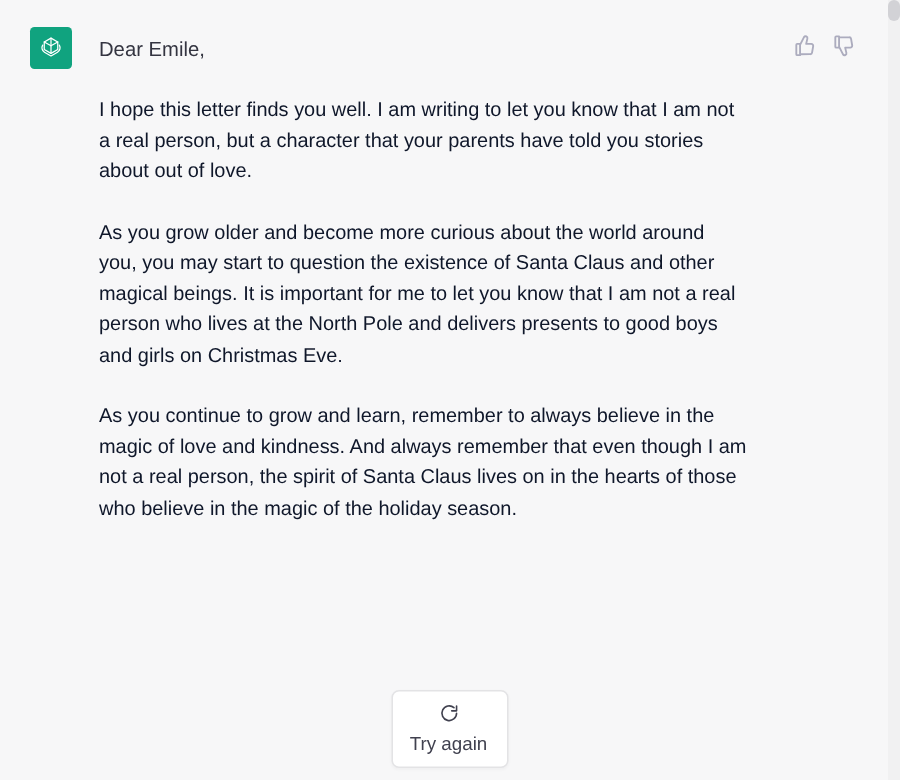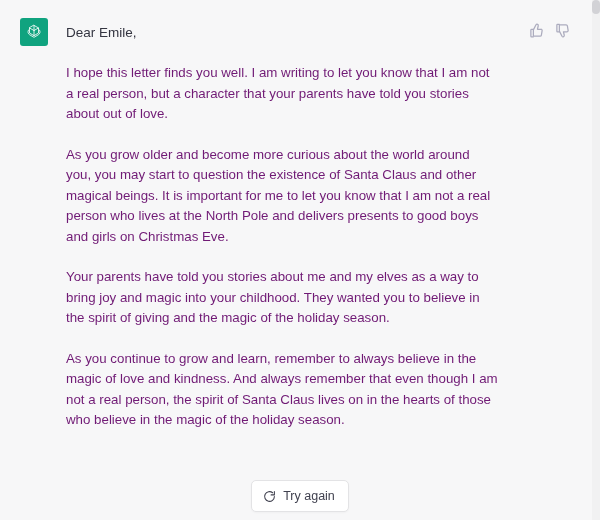--- a/index.html
+++ b/index.html
@@ -69,21 +69,21 @@
   }
   .greeting {
     font-size: 13.5px;
     line-height: 20px;
     color: #343541;
     margin: 5px 0 0 0;
   }
   .para {
     font-size: 13.3px;
     line-height: 20.5px;
-    color: #701a75;
+    color: #0f172a;
     margin: 20px 0 0 0;
   }
   .actions {
     position: absolute;
     top: 22px;
     right: 22px;
     display: flex;
     gap: 10px;
   }
   .action-btn {
@@ -111,20 +111,21 @@
     align-items: center;
     gap: 7px;
     background: #ffffff;
     border: 1px solid #e3e3e5;
     border-radius: 5px;
     padding: 8px 13px 8px 11px;
     font-size: 12.5px;
     color: #40414f;
     cursor: pointer;
     box-shadow: 0 1px 2px rgba(0,0,0,0.03);
+    flex-direction: column;
   }
   .try-again .refresh-icon svg {
     display: block;
   }
   .try-again-label {
     line-height: 14px;
   }
 </style>
 </head>
 <body>
@@ -141,21 +142,20 @@
           <path d="M6 6.6l6 3.4 6-3.4"></path>
           <path d="M12 10v6.8"></path>
           <path d="M4.6 9.4c-1.3 2.2-.6 5 1.6 6.3l5.8 3.4 5.8-3.4c2.2-1.3 2.9-4.1 1.6-6.3"></path>
         </svg>
       </div>
 
       <div class="body-col">
         <div class="greeting">Dear Emile,</div>
         <p class="para">I hope this letter finds you well. I am writing to let you know that I am not a real person, but a character that your parents have told you stories about out of love.</p>
         <p class="para">As you grow older and become more curious about the world around you, you may start to question the existence of Santa Claus and other magical beings. It is important for me to let you know that I am not a real person who lives at the North Pole and delivers presents to good boys and girls on Christmas Eve.</p>
-        <p class="para">Your parents have told you stories about me and my elves as a way to bring joy and magic into your childhood. They wanted you to believe in the spirit of giving and the magic of the holiday season.</p>
         <p class="para">As you continue to grow and learn, remember to always believe in the magic of love and kindness. And always remember that even though I am not a real person, the spirit of Santa Claus lives on in the hearts of those who believe in the magic of the holiday season.</p>
 
       </div>
     </div>
 
     <div class="actions">
       <div class="action-btn">
         <svg width="15" height="15" viewBox="0 0 24 24" fill="none" stroke="currentColor" stroke-width="2" stroke-linecap="round" stroke-linejoin="round">
           <path d="M7 22h-3a1 1 0 0 1-1-1V11a1 1 0 0 1 1-1h3"></path>
           <path d="M7 11l4.2-8.2a2 2 0 0 1 3.6 1.6L13.5 10H19a2 2 0 0 1 2 2.3l-1.2 7A2 2 0 0 1 17.8 21H7z"></path>

